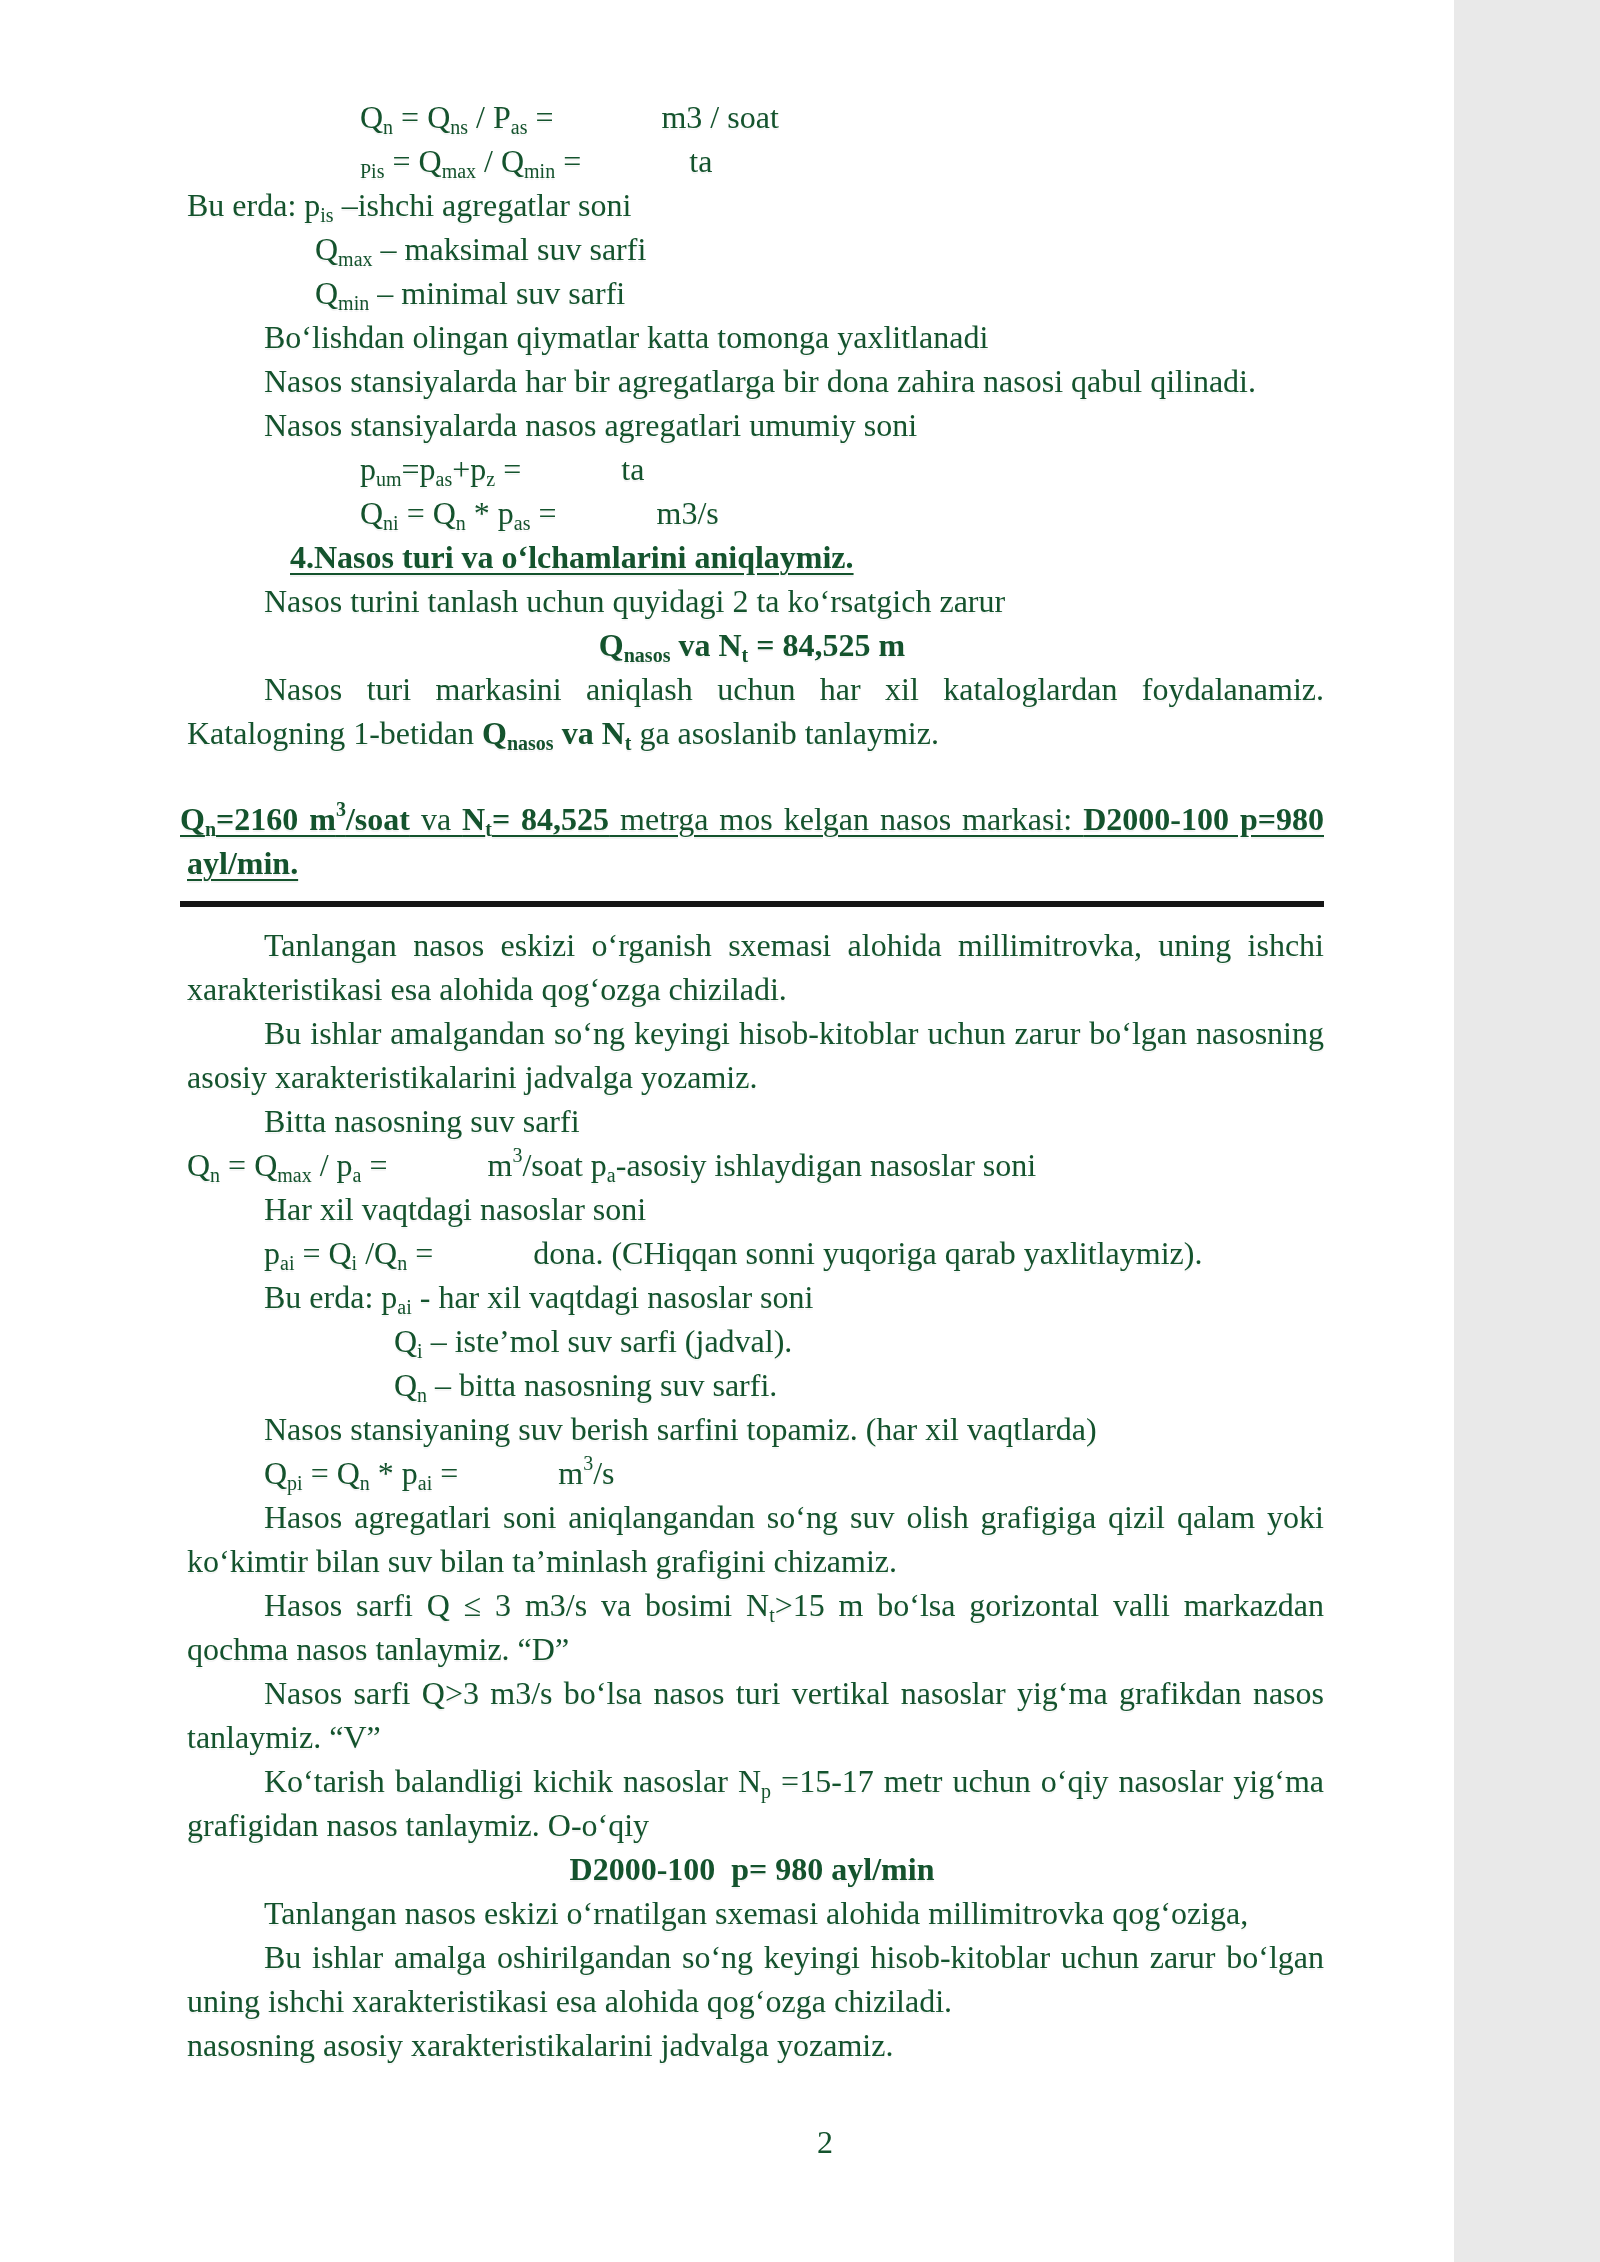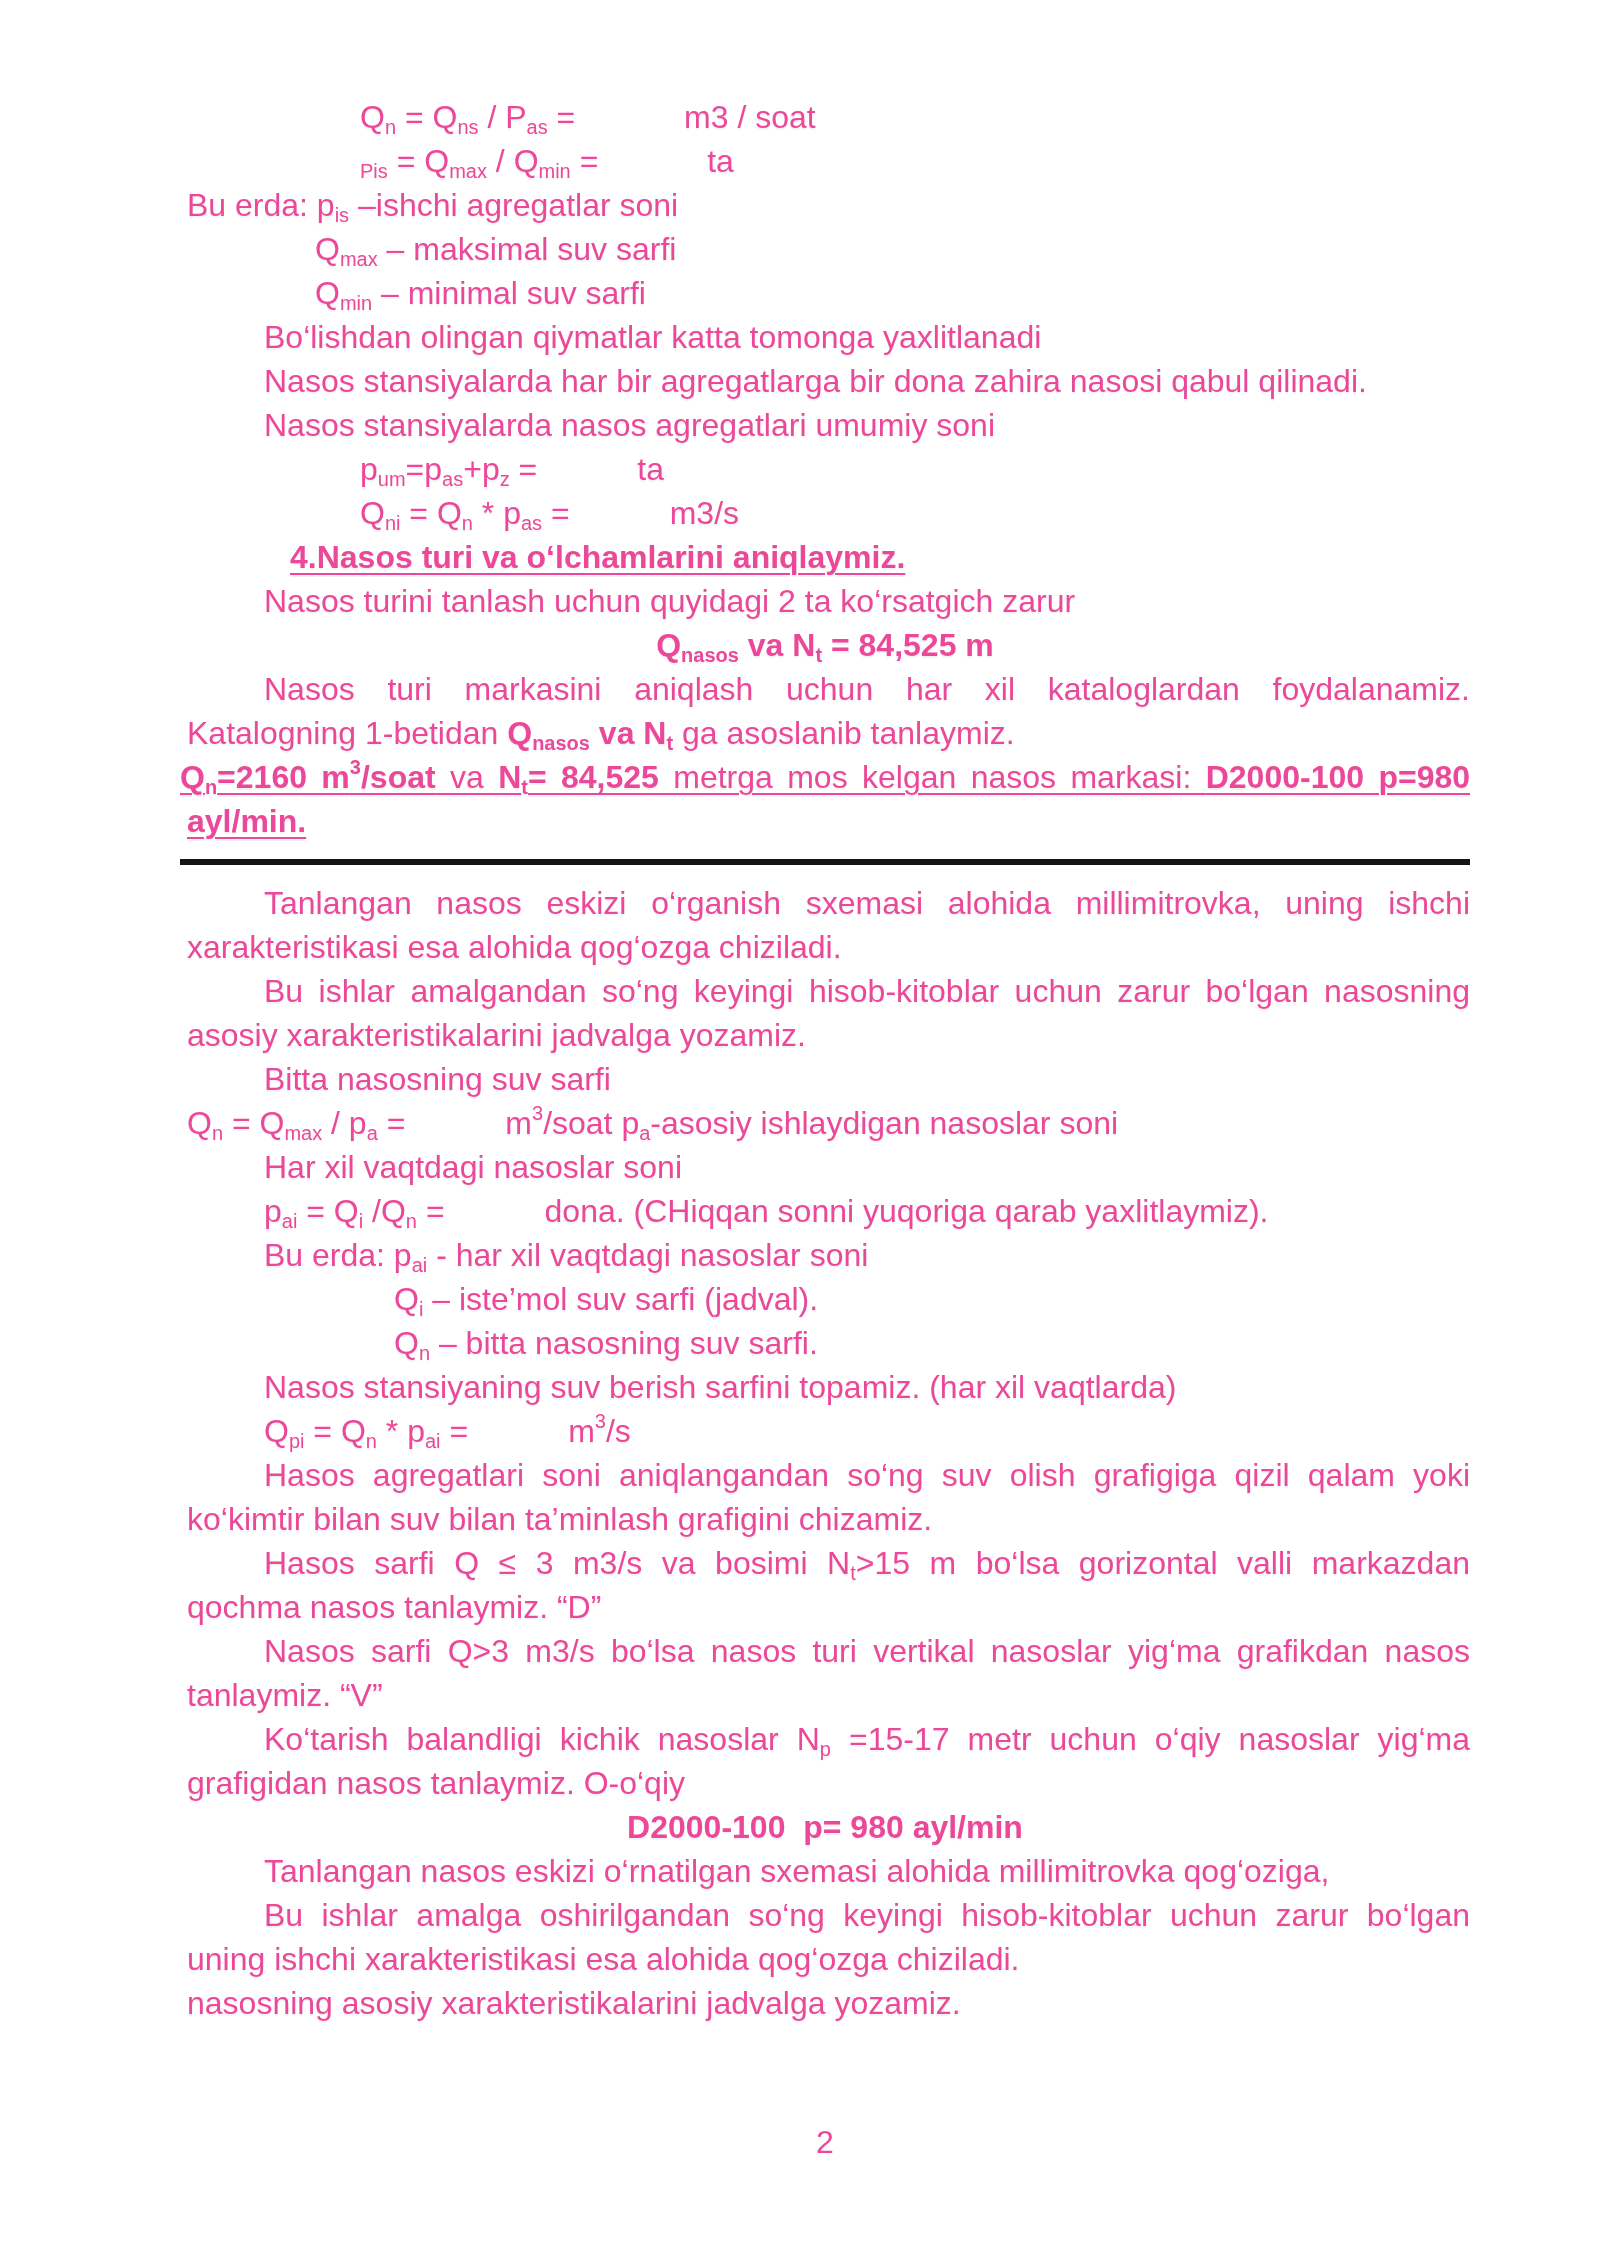--- a/index.html
+++ b/index.html
@@ -1,42 +1,42 @@
 <!DOCTYPE html>
 <html><head>
 <meta charset="utf-8">
 <style>
   html,body{margin:0;padding:0;background:#e9e9e9;}
   .page{
     position:relative;
-    width:1600px;height:2262px;
+    width:1454px;height:2262px;
     background:#ffffff;
     overflow:hidden;
-    font-family:Liberation Sans, sans-serif;
-    color:#ec4899;
+    font-family:Liberation Serif, serif;
+    color:#14532d;
   }
   .content{
     padding:95px 130px 0 180px;
     font-size:32px;
     line-height:44px;
   }
   .line{
     height:44px;
     overflow:hidden;
     text-shadow:0 2px 1px rgba(0,0,0,0.05);
   }
   .line.left{margin-left:7px;}
   .line.indent{text-indent:84px;}
   .line.formula-sm{margin-left:135px;}
   .line.formula-mid{margin-left:180px;}
   .line.formula-lg{margin-left:214px;}
   .line.heading{margin-left:110px;font-weight:bold;}
   .line.center{text-align:center;font-weight:bold;}
   .line.justify{text-align:justify;text-align-last:justify;text-indent:84px;}
-  .line.justify-flush{text-align:justify;text-align-last:justify;text-indent:0;}
+  .line.justify-flush{text-align:justify;text-align-last:justify;text-indent:0;margin-top:42px;}
   .line.u{text-decoration:underline;text-decoration-thickness:2px;text-underline-offset:5px;}
   .line.rule{
     height:6px;background:#151515;margin:16px 0;
     text-shadow:none;
   }
   sub,sup{font-size:20px;line-height:0;}
   sub{vertical-align:-6px;}
   sup{vertical-align:14px;}
   b{font-weight:bold;}
   .tab{display:inline-block;width:100px;}

